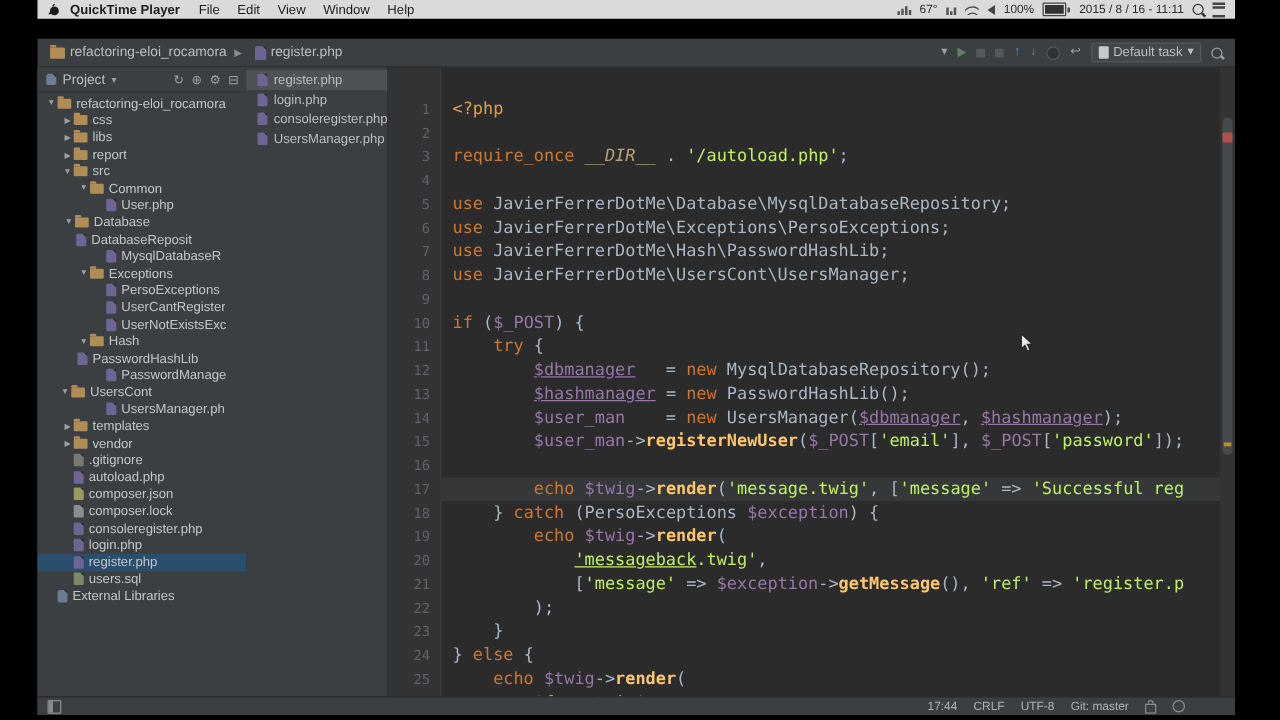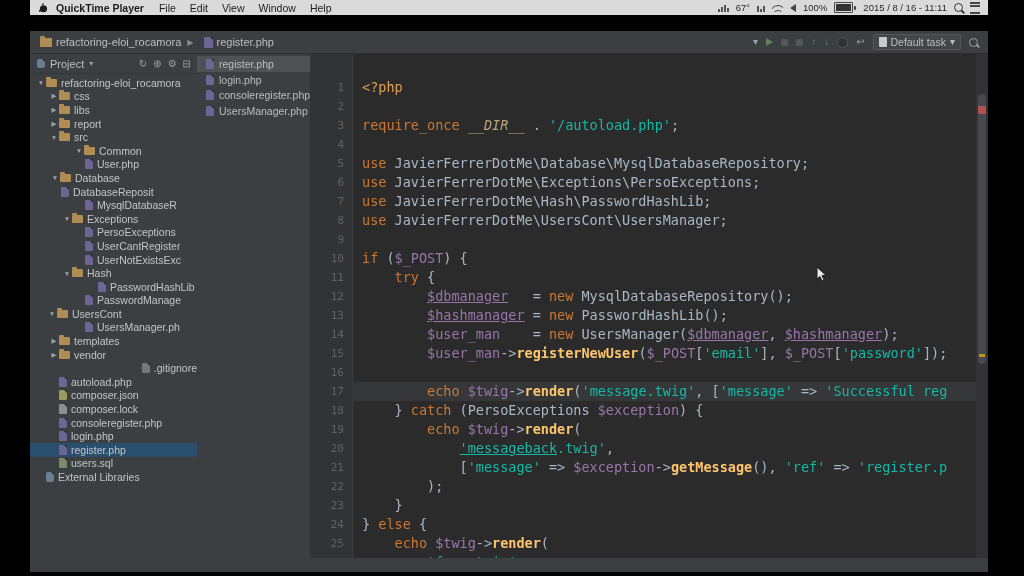--- a/index.html
+++ b/index.html
@@ -79,21 +79,21 @@
           font-family:"DejaVu Sans Mono",monospace;}
   .gutter-bg{position:absolute;left:0;top:0;bottom:0;width:42px;background:#313335;border-right:1px solid #3a3d3f;}
   .lines{position:absolute;top:24px;left:0;right:12px;}
   .line{height:19px;display:flex;white-space:pre;}
   .line.current .code{background:#353738;}
   .gut{width:34px;flex:none;text-align:right;padding-right:8px;color:#606366;
        font-size:11px;line-height:19px;}
   .code{flex:1;padding-left:10px;font-size:13.5px;line-height:19px;color:#a9b7c6;overflow:hidden;}
   .tk-tag{color:#e0a050;}
   .tk-kw{color:#cc7832;}
-  .tk-str{color:#14b8a6;text-align:center;}
+  .tk-str{color:#bef264;text-align:center;}
   .tk-fn{color:#ffc66d;font-weight:bold;}
   .tk-var{color:#9876aa;}
   .tk-pl{color:#a9b7c6;}
   .tk-const{color:#b8a376;font-style:italic;}
   .tk-u{text-decoration:underline;}
   .vscroll{position:absolute;right:0;top:0;bottom:0;width:12px;background:#313335;}
   .vthumb{position:absolute;left:2px;right:2px;top:40px;height:270px;background:#474a4c;border-radius:4px;}
   .err-mark{position:absolute;right:2px;top:52px;width:8px;height:8px;background:#b4504b;border-radius:1px;}
   .warn-mark{position:absolute;right:3px;top:300px;width:6px;height:3px;background:#be9117;}
   .mouse-cursor{position:absolute;left:506px;top:212px;width:12px;height:17px;z-index:5;}
@@ -216,21 +216,21 @@
           <div class="tree-row" style="padding-left: 19px;">
             <span class="tr-arrow">▶</span>
             <span class="fold-ic" style="width: 11px; height: 8px;"></span>
             <span class="tr-label">report</span>
           </div>
           <div class="tree-row" style="padding-left: 19px;">
             <span class="tr-arrow">▼</span>
             <span class="fold-ic" style="width: 11px; height: 8px;"></span>
             <span class="tr-label">src</span>
           </div>
-          <div class="tree-row" style="padding-left: 32px; margin-left: 12px;">
+          <div class="tree-row" style="padding-left: 32px;">
             <span class="tr-arrow">▼</span>
             <span class="fold-ic" style="width: 11px; height: 8px;"></span>
             <span class="tr-label">Common</span>
           </div>
           <div class="tree-row" style="padding-left: 45px;">
             <span class="tr-arrow"></span>
             <span class="file-ic f-php" style="width: 8px; height: 10px;"></span>
             <span class="tr-label">User.php</span>
           </div>
           <div class="tree-row" style="padding-left: 20px;">
@@ -266,21 +266,21 @@
           <div class="tree-row" style="padding-left: 45px;">
             <span class="tr-arrow"></span>
             <span class="file-ic f-php" style="width: 8px; height: 10px;"></span>
             <span class="tr-label">UserNotExistsExc</span>
           </div>
           <div class="tree-row" style="padding-left: 32px;">
             <span class="tr-arrow">▼</span>
             <span class="fold-ic" style="width: 11px; height: 8px;"></span>
             <span class="tr-label">Hash</span>
           </div>
-          <div class="tree-row" style="padding-left: 58px;">
+          <div class="tree-row" style="padding-left: 22px;">
             <span class="tr-arrow"></span>
             <span class="file-ic f-php" style="width: 8px; height: 10px;"></span>
             <span class="tr-label">PasswordHashLib</span>
           </div>
           <div class="tree-row" style="padding-left: 45px;">
             <span class="tr-arrow"></span>
             <span class="file-ic f-php" style="width: 8px; height: 10px;"></span>
             <span class="tr-label">PasswordManage</span>
           </div>
           <div class="tree-row" style="padding-left: 17px;">
@@ -296,21 +296,21 @@
           <div class="tree-row" style="padding-left: 19px;">
             <span class="tr-arrow">▶</span>
             <span class="fold-ic" style="width: 11px; height: 8px;"></span>
             <span class="tr-label">templates</span>
           </div>
           <div class="tree-row" style="padding-left: 19px;">
             <span class="tr-arrow">▶</span>
             <span class="fold-ic" style="width: 11px; height: 8px;"></span>
             <span class="tr-label">vendor</span>
           </div>
-          <div class="tree-row" style="padding-left: 19px; justify-content: flex-end;">
+          <div class="tree-row" style="padding-left: 19px;">
             <span class="tr-arrow"></span>
             <span class="file-ic f-git" style="width: 8px; height: 10px;"></span>
             <span class="tr-label">.gitignore</span>
           </div>
           <div class="tree-row" style="padding-left: 19px;">
             <span class="tr-arrow"></span>
             <span class="file-ic f-php" style="width: 8px; height: 10px;"></span>
             <span class="tr-label">autoload.php</span>
           </div>
           <div class="tree-row" style="padding-left: 19px;">
@@ -403,14 +403,25 @@
       <div class="vscroll">
         <div class="vthumb"></div>
         <div class="err-mark"></div>
         <div class="warn-mark"></div>
       </div>
       <svg class="mouse-cursor" viewBox="0 0 12 17">
         <polygon points="1,1 1,13 4,10.5 6,15 8,14 6,9.5 10,9.5" fill="#e8e8e8" stroke="#222" stroke-width="1"></polygon>
       </svg>
     </div>
 
+    <div class="statusbar">
+      <span class="sb-toggle"></span>
+      <div class="sb-right">
+        <span>17:44</span>
+        <span>CRLF</span>
+        <span>UTF-8</span>
+        <span>Git: master</span>
+        <span class="sb-lock"></span>
+        <span class="sb-ic"></span>
+      </div>
+    </div>
   </div>
 </div>
 
 </body></html>

